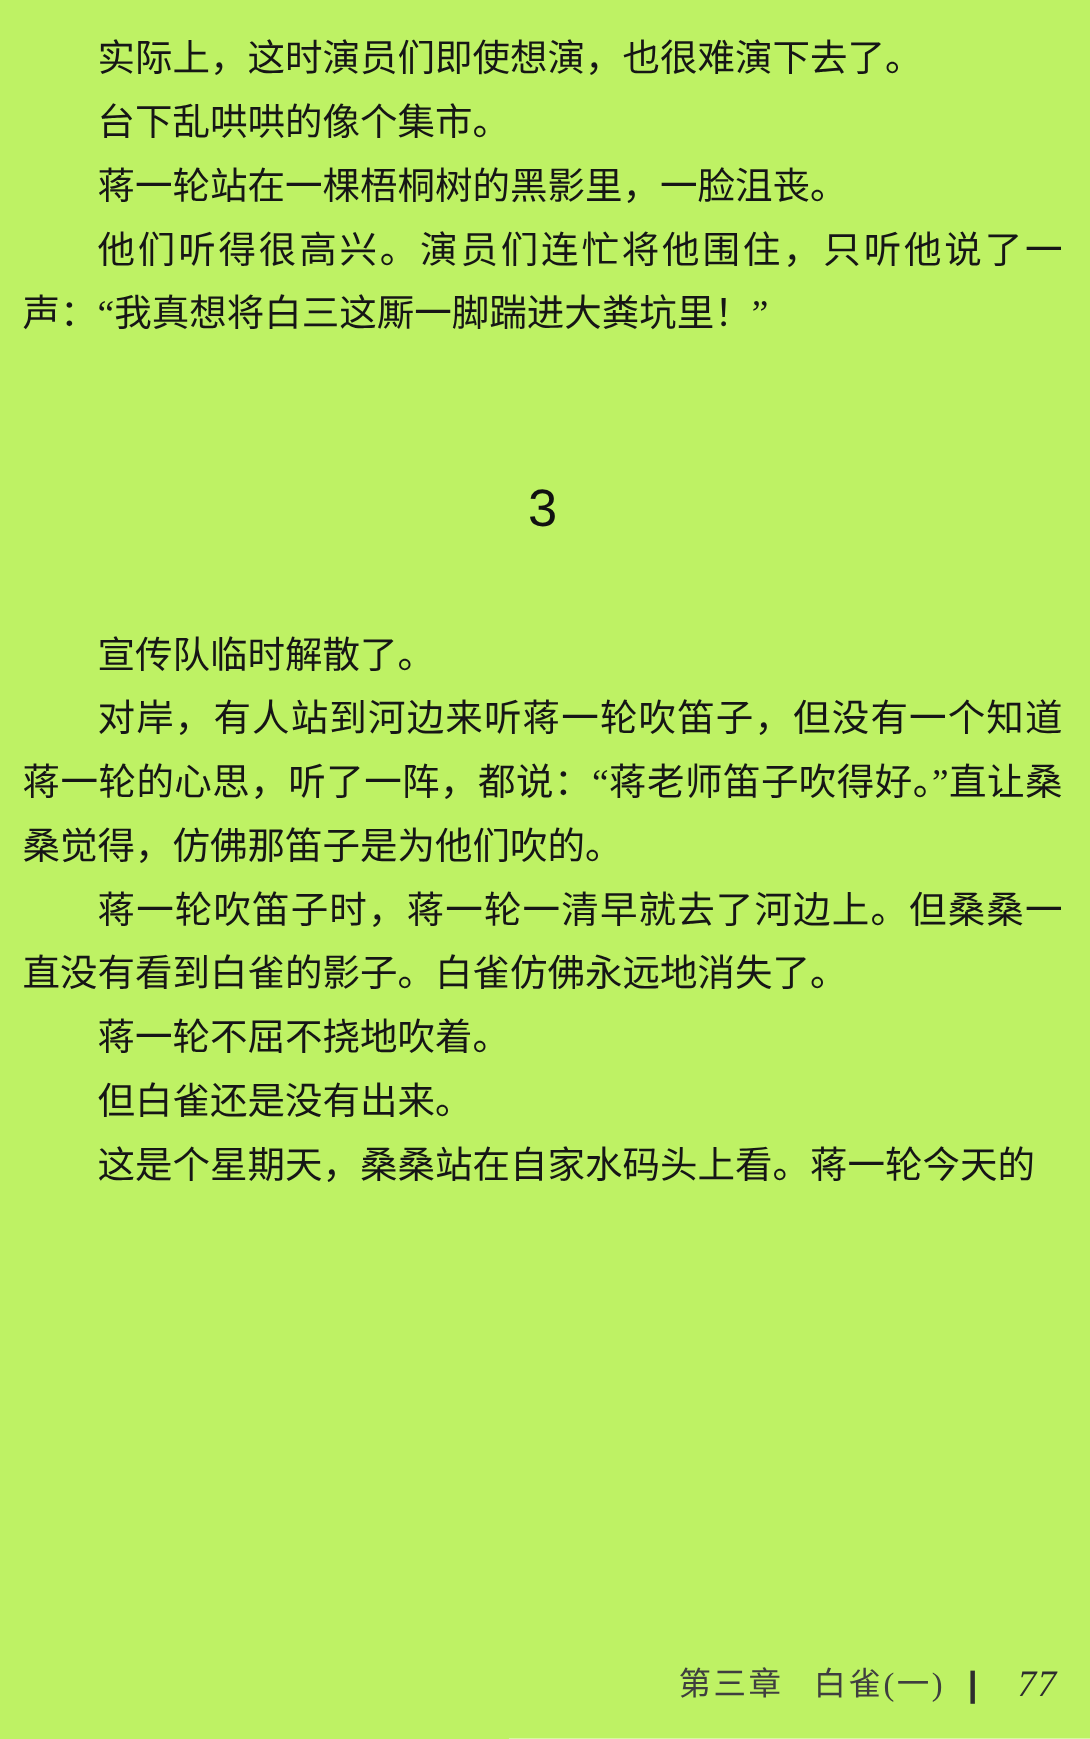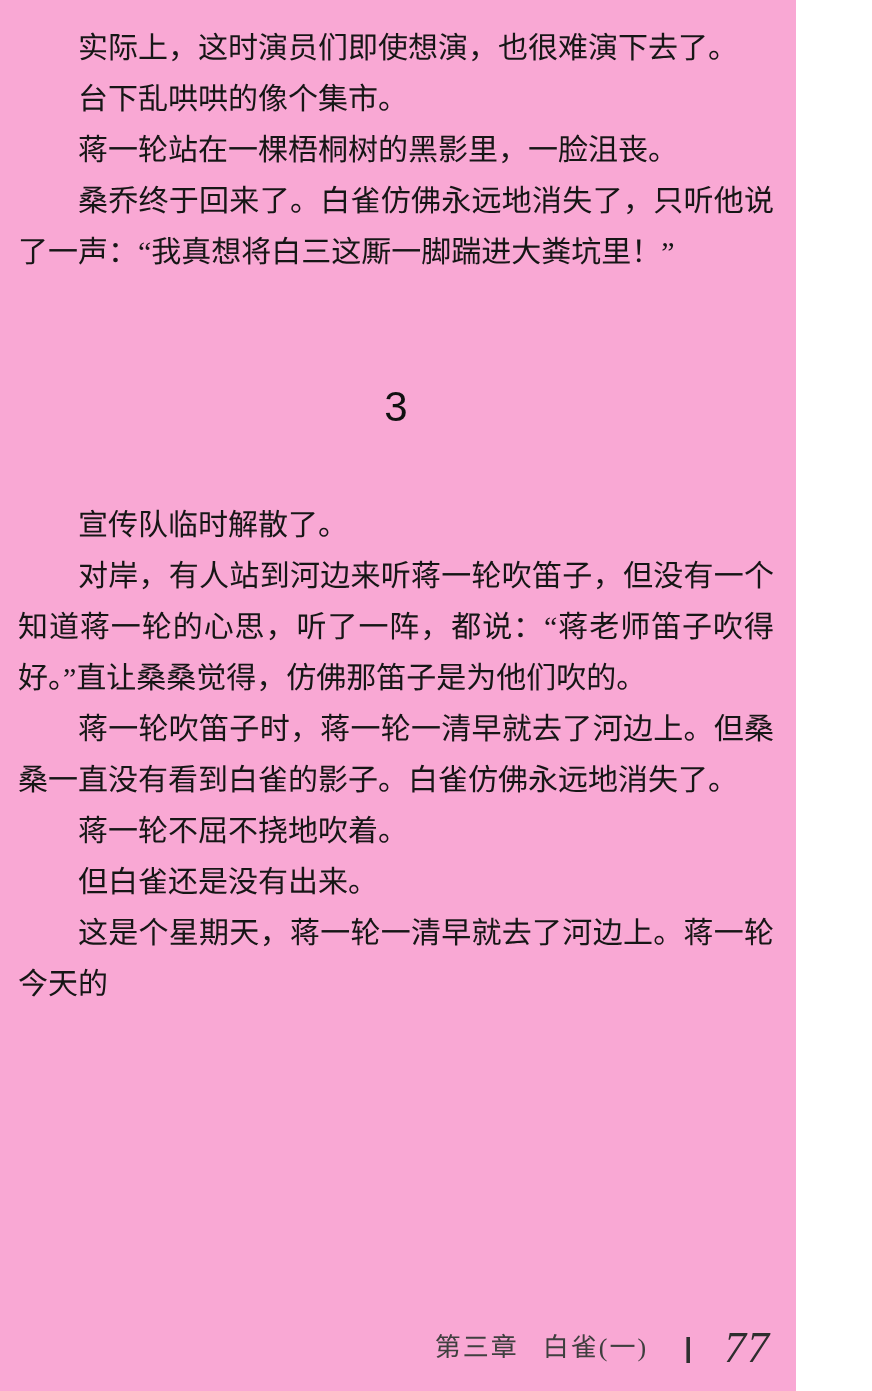--- a/index.html
+++ b/index.html
@@ -2,23 +2,23 @@
 <html lang="zh-CN"><head>
 <meta charset="utf-8">
 <style>
   html, body {
     margin: 0;
     padding: 0;
     background: #ffffff;
   }
   .page {
     position: relative;
-    width: 796px;
+    width: 872px;
     height: 1391px;
-    background: #f9a8d4;
+    background: #bef264;
     box-sizing: border-box;
     overflow: hidden;
     font-family: "Liberation Serif", "DejaVu Serif", serif;
     color: #161616;
   }
   .body-text {
     padding: 22px 22px 0 18px;
     font-size: 30px;
     line-height: 51px;
     text-align: justify;
@@ -44,54 +44,54 @@
     align-items: flex-start;
     color: #3f3f3f;
     font-size: 26px;
     line-height: 34px;
     letter-spacing: 2px;
   }
   .footer .chapter {
     margin-right: 24px;
   }
   .footer .title {
-    margin-right: 36px;
+    margin-right: 18px;
   }
   .footer .sep {
     margin-right: 30px;
     font-family: "Liberation Sans", "DejaVu Sans", sans-serif;
     font-weight: bold;
     font-size: 28px;
     color: #2e2e2e;
   }
   .footer .pagenum {
     font-style: italic;
-    font-size: 44px;
+    font-size: 30px;
     color: #2e2e2e;
     letter-spacing: 1px;
   }
 </style>
 </head>
 <body>
 
 <div class="page">
   <div class="body-text">
     <p class="para">实际上，这时演员们即使想演，也很难演下去了。</p>
     <p class="para">台下乱哄哄的像个集市。</p>
     <p class="para">蒋一轮站在一棵梧桐树的黑影里，一脸沮丧。</p>
-    <p class="para">桑乔终于回来了。白雀仿佛永远地消失了，只听他说了一声：“我真想将白三这厮一脚踹进大粪坑里！”</p>
+    <p class="para">他们听得很高兴。演员们连忙将他围住，只听他说了一声：“我真想将白三这厮一脚踹进大粪坑里！”</p>
 
     <div class="section-number">3</div>
 
     <p class="para">宣传队临时解散了。</p>
     <p class="para">对岸，有人站到河边来听蒋一轮吹笛子，但没有一个知道蒋一轮的心思，听了一阵，都说：“蒋老师笛子吹得好。”直让桑桑觉得，仿佛那笛子是为他们吹的。</p>
     <p class="para">蒋一轮吹笛子时，蒋一轮一清早就去了河边上。但桑桑一直没有看到白雀的影子。白雀仿佛永远地消失了。</p>
     <p class="para">蒋一轮不屈不挠地吹着。</p>
     <p class="para">但白雀还是没有出来。</p>
-    <p class="para">这是个星期天，蒋一轮一清早就去了河边上。蒋一轮今天的</p>
+    <p class="para">这是个星期天，桑桑站在自家水码头上看。蒋一轮今天的</p>
   </div>
 
   <div class="footer">
     <span class="chapter">第三章</span>
     <span class="title">白雀(一)</span>
     <span class="sep">|</span>
     <span class="pagenum">77</span>
   </div>
 </div>
 

